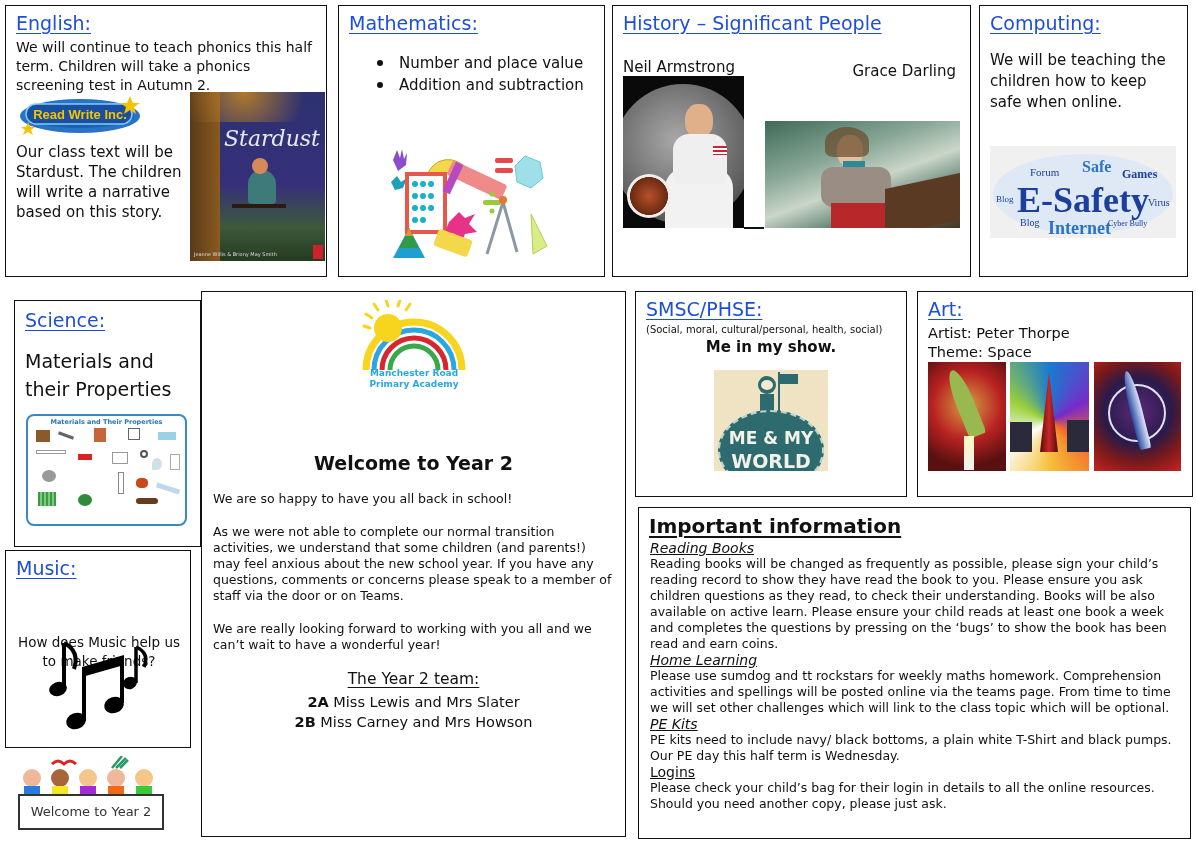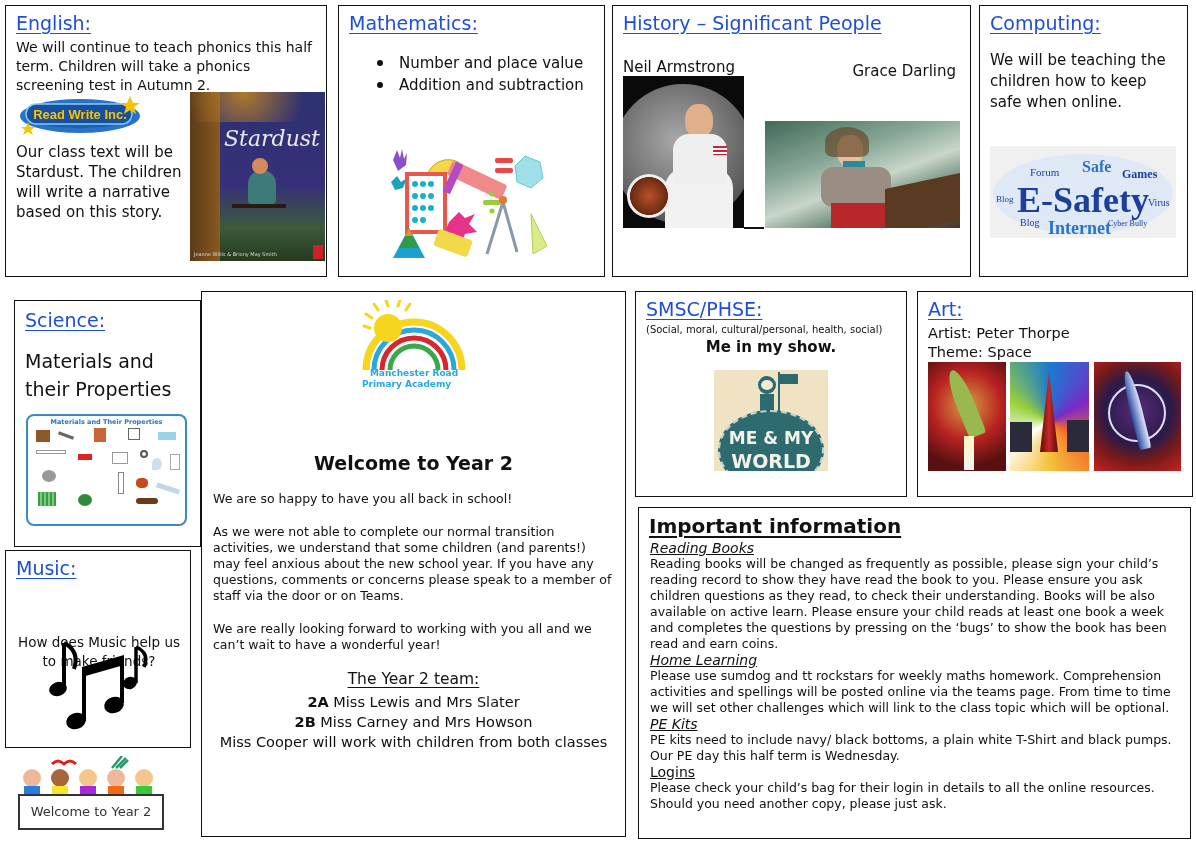--- a/index.html
+++ b/index.html
@@ -209,34 +209,33 @@
         <line x1="36" y1="6" x2="38" y2="0"></line>
           <line x1="44" y1="10" x2="48" y2="4"></line>
       </g>
       <path d="M4 70 a48 48 0 0 1 96 0" fill="none" stroke="#f7d51e" stroke-width="7"></path>
       <path d="M12 70 a40 40 0 0 1 80 0" fill="none" stroke="#2aa7e0" stroke-width="5"></path>
       <path d="M20 70 a32 32 0 0 1 64 0" fill="none" stroke="#d7262e" stroke-width="5"></path>
       <path d="M28 70 a24 24 0 0 1 48 0" fill="none" stroke="#3aa84a" stroke-width="5"></path>
       <circle cx="26" cy="28" r="14" fill="#f7d51e"></circle>
     </svg>
     <div style="position:absolute;left:0;top:68px;width:104px;text-align:center;font-size:9px;font-weight:bold;color:#2aa7e0;line-height:11px;">Manchester Road</div>
-    <div style="position:absolute;left:0;top:79px;width:104px;text-align:left;font-size:9px;font-weight:bold;color:#2aa7e0;line-height:11px;">Primary Academy</div>
+    <div style="position:absolute;left:0;top:79px;width:104px;text-align:center;font-size:9px;font-weight:bold;color:#2aa7e0;line-height:11px;">Primary Academy</div>
   </div>
   <div class="center" style="position:absolute;left:0;top:160px;width:100%;font-size:19px;font-weight:bold;">Welcome to Year 2</div>
   <div style="position:absolute;left:11px;top:199px;width:404px;font-size:12.5px;line-height:16px;">We are so happy to have you all back in school!</div>
   <div style="position:absolute;left:11px;top:329px;width:390px;font-size:12.5px;line-height:16px;">We are really looking forward to working with you all and we can’t wait to have a wonderful year!</div>
   <div style="position:absolute;left:11px;top:232px;width:404px;font-size:12.5px;line-height:16px;">As we were not able to complete our normal transition activities, we understand that some children (and parents!) may feel anxious about the new school year. If you have any questions, comments or concerns please speak to a member of staff via the door or on Teams.</div>
   <div class="center" style="position:absolute;left:0;top:378px;width:100%;font-size:15.5px;text-decoration:underline;text-underline-offset:3px;">The Year 2 team:</div>
   <div class="center" style="position:absolute;left:0;top:400px;width:100%;font-size:14.5px;line-height:20px;">
     <b>2A</b><span> Miss Lewis and Mrs Slater</span>
   </div>
   <div class="center" style="position:absolute;left:0;top:420px;width:100%;font-size:14.5px;line-height:20px;">
     <b>2B</b><span> Miss Carney and Mrs Howson</span>
   </div>
-  <div class="center" style="position:absolute;left:0;top:440px;width:100%;font-size:14.5px;line-height:20px;">Miss Cooper will work with children from both classes</div>
 </div>
 
 <div class="box" style="left:635px;top:291px;width:272px;height:206px;">
   <div class="title" style="position:absolute;left:10px;top:6px;">SMSC/PHSE:</div>
   <div style="position:absolute;left:10px;top:32px;font-size:10px;">(Social, moral, cultural/personal, health, social)</div>
   <div class="center" style="position:absolute;left:0;top:46px;width:100%;font-size:15px;font-weight:bold;">Me in my show.</div>
   <div class="img" style="left:78px;top:78px;width:114px;height:101px;background:#efe3c4;">
     <div style="position:absolute;left:44px;top:6px;width:18px;height:18px;border-radius:50%;background:#2e6b6e;"></div>
     <div style="position:absolute;left:47px;top:10px;width:12px;height:10px;border-radius:50%;background:#f2ead2;"></div>
     <div style="position:absolute;left:46px;top:24px;width:14px;height:18px;background:#2e6b6e;"></div>

